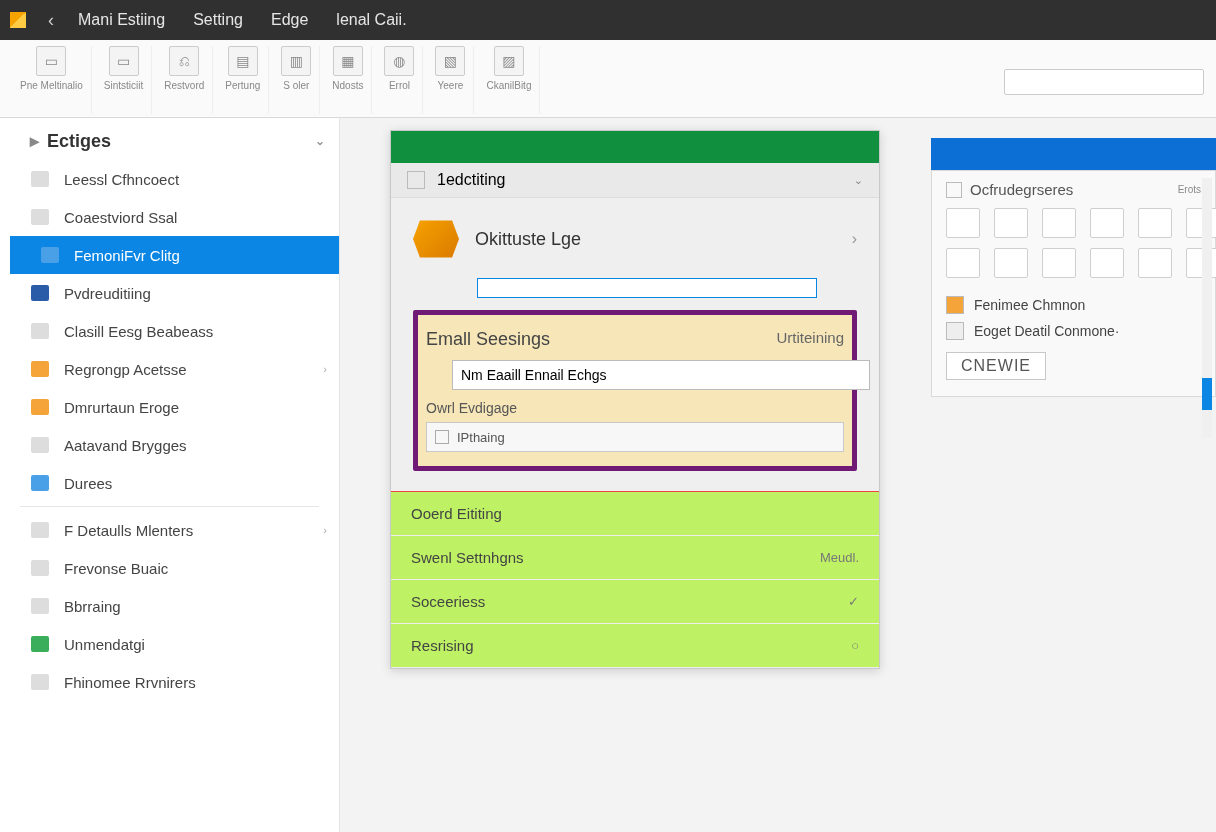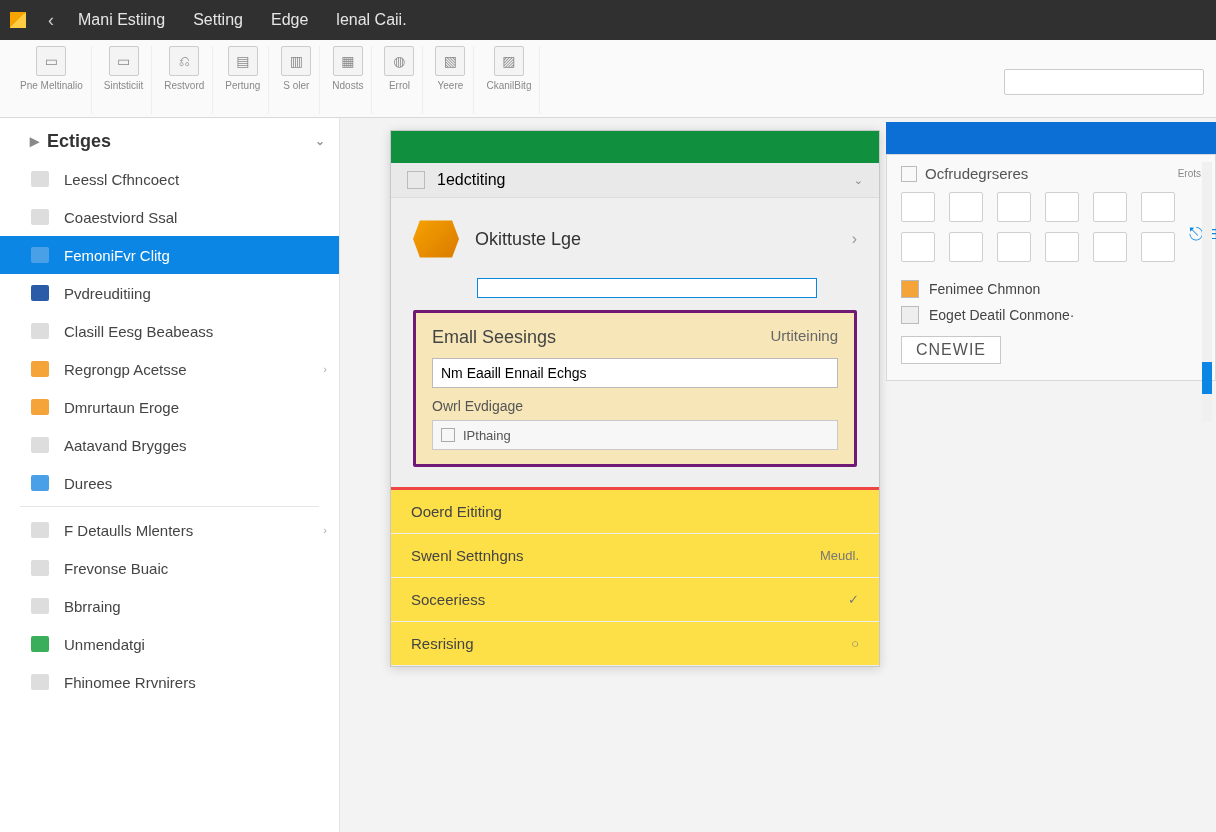--- a/index.html
+++ b/index.html
@@ -20,57 +20,57 @@
   .ribbon .search-box { margin-left: auto; width: 200px; height: 26px; border: 1px solid #ccc; background: #fff; border-radius: 2px; align-self:center; }
 
   
   .main { display: flex; height: 714px; }
 
   
   .sidebar { width: 340px; background: #fff; border-right: 1px solid #e3e3e3; padding-top: 6px; overflow:hidden;}
   .side-hdr { display: flex; align-items: center; padding: 6px 14px 8px 30px; font-size: 18px; font-weight: 600; color: #333; }
   .side-hdr .chev { margin-left:auto; color:#999; font-size:12px;}
   .side-item { display: flex; align-items: center; height: 38px; padding: 0 12px 0 30px; font-size: 15px; color: #444; cursor: pointer; gap: 14px; }
-  .side-item.selected { background: #0b86e5; color: #fff; }
+  .side-item.selected { background: #0b86e5; color: #fff; margin-left: 10px; }
   .side-item .s-ico { width: 20px; height: 20px; flex-shrink:0; display:flex;align-items:center;justify-content:center; }
   .side-item .chev-r { margin-left:auto; color:#aaa; font-size:11px;}
   .side-sep { height:1px; background:#e6e6e6; margin:4px 20px; }
 
   
   .canvas { flex: 1; background: #f3f3f3; position: relative; }
 
   
   .dialog { position: absolute; left: 50px; top: 12px; width: 490px; background: #efefef; border: 1px solid #c8c8c8; box-shadow: 0 2px 10px rgba(0,0,0,.15); }
   .dialog .d-top { height: 32px; background: #108f3e; }
   .dialog .d-header { display:flex; align-items:center; padding: 8px 16px; gap: 12px; background:#e9e9e9; border-bottom:1px solid #ddd; }
   .dialog .d-header .spacer{flex:1;}
   .dialog .d-header .drop{color:#888;font-size:11px;}
   .dialog .d-body { padding: 10px 22px 20px 22px; }
   .product-row { display:flex; align-items:center; gap:16px; margin: 8px 0 16px 0;}
   .product-ico { width:46px; height:46px; background: linear-gradient(135deg,#f7a400,#d97800); clip-path: polygon(15% 10%,85% 10%,100% 50%,85% 90%,15% 90%,0 50%);}
   .product-title { font-size:18px; color:#333;}
   .thin-input { height:20px; border:1px solid #0b86e5; background:#fff; width: 340px; margin-left: 64px; margin-bottom:12px;}
-  .panel { background:#f6e6b8; border:3px solid #701a75; padding: 14px 16px; border-radius:2px; }
+  .panel { background:#f6e6b8; border:5px solid #701a75; padding: 14px 8px; border-radius:2px; }
   .panel-title { display:flex; font-size:18px; color:#444; margin-bottom:10px;}
   .panel-title .right{margin-left:auto;font-size:15px;color:#666;}
-  .panel input[type=text]{ width:100%; height:30px; border:1px solid #bbb; padding:0 8px; font-size:14px; background:#fff;}
+  .panel input[type=text]{ width:100%; height:30px; border:1px solid #bbb; padding:0 8px; font-size:14px; background:#fff;margin-left:26px;}
   .panel .sub{ font-size:14px; color:#555; margin:10px 0 6px 0;}
   .panel .combo{ display:flex; align-items:center; height:30px; border:1px solid #c9c9c9; background:#f7f7f7; padding:0 8px; font-size:13px; color:#555;}
   .panel .combo .tiny-ico{width:14px;height:14px;border:1px solid #aaa;margin-right:8px;}
 
   .d-rail { position:absolute; left:10px; top:88px; width:44px; display:flex; flex-direction:column; gap:18px; align-items:center;}
   .d-rail .r-ico{ width:28px;height:28px; color:#0b86e5; display:flex;align-items:center;justify-content:center;font-size:18px;}
   .d-rail .r-lbl{font-size:10px;color:#444;text-align:center;}
 
-  .d-list { background:#fde047; border-top:3px solid #ef4444; }
+  .d-list { background:#bef264; border-top:1px solid #ef4444; }
   .d-list .row{ height:44px; display:flex; align-items:center; padding:0 20px; font-size:15px; color:#444; border-bottom:1px solid #eee; cursor:pointer;}
   .d-list .row .r-right{margin-left:auto;font-size:13px;color:#777;}
 
   
-  .right-pane { position:absolute; right:0; top:4px; width:330px; }
+  .right-pane { position:absolute; right:0; top:20px; width:285px; }
   .blue-bar { height:32px; background:#0b6fd6; }
   .rp-body { background:#f9f9f9; border:1px solid #d9d9d9; padding:10px 14px 16px 14px;}
   .rp-hdr { display:flex; align-items:center; font-size:15px; color:#555; margin-bottom:10px;}
   .rp-hdr .sp{margin-left:auto; font-size:10px; color:#888;}
   .rp-grid { display:grid; grid-template-columns: repeat(6, 34px); gap:10px 14px; margin-bottom:14px;}
   .rp-grid .tile{ width:34px;height:30px; border:1px solid #cfcfcf; background:#fff; border-radius:2px;}
   .rp-link { display:flex; align-items:center; gap:10px; font-size:14px; color:#444; padding:4px 0;}
   .rp-link .li-ico{width:18px;height:18px;border:1px solid #bbb;background:#eee;}
   .rp-btn { margin-top:8px; background:#fff; border:1px solid #c8c8c8; padding:4px 14px; font-size:16px; color:#555; letter-spacing:1px;}
   .rp-scroll { position:absolute; right:4px; top:40px; width:10px; height:260px; background:#f0f0f0;}

